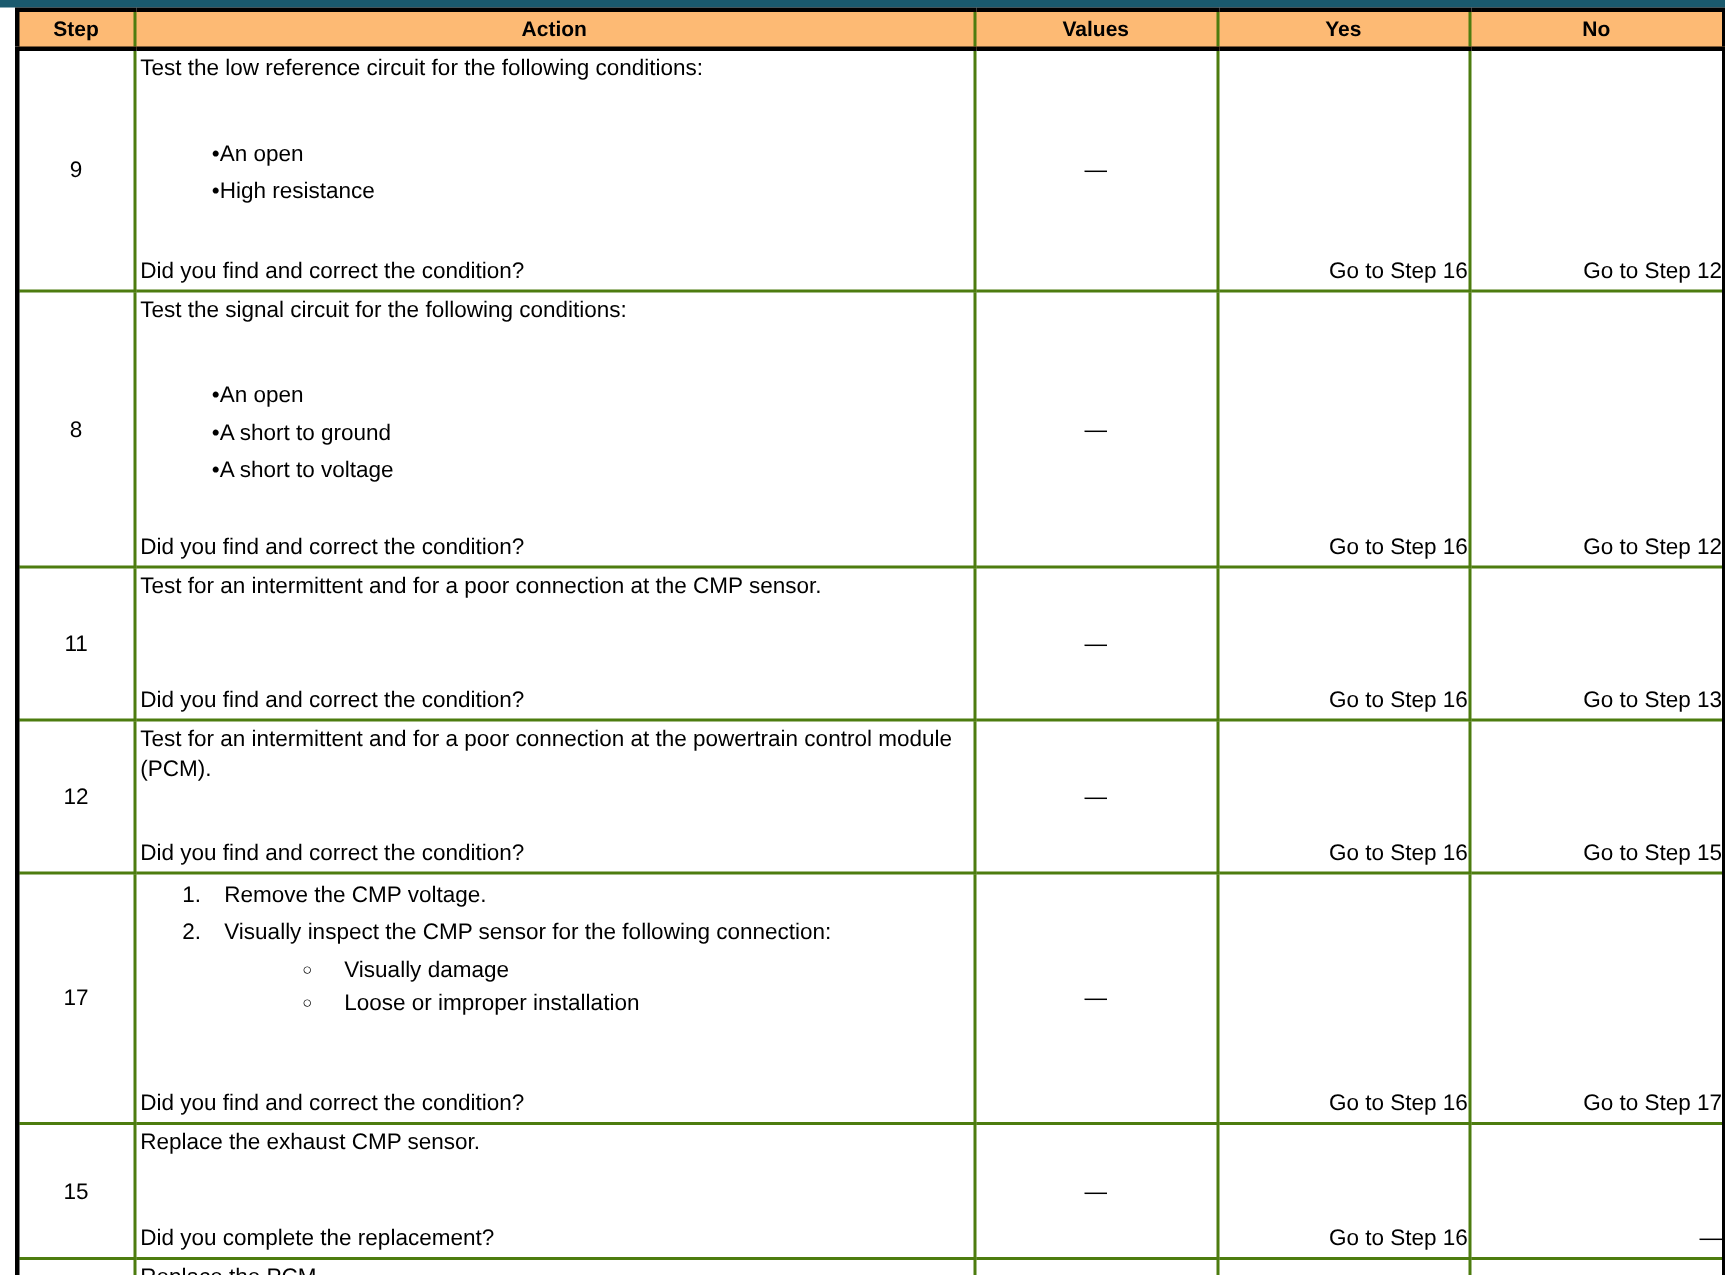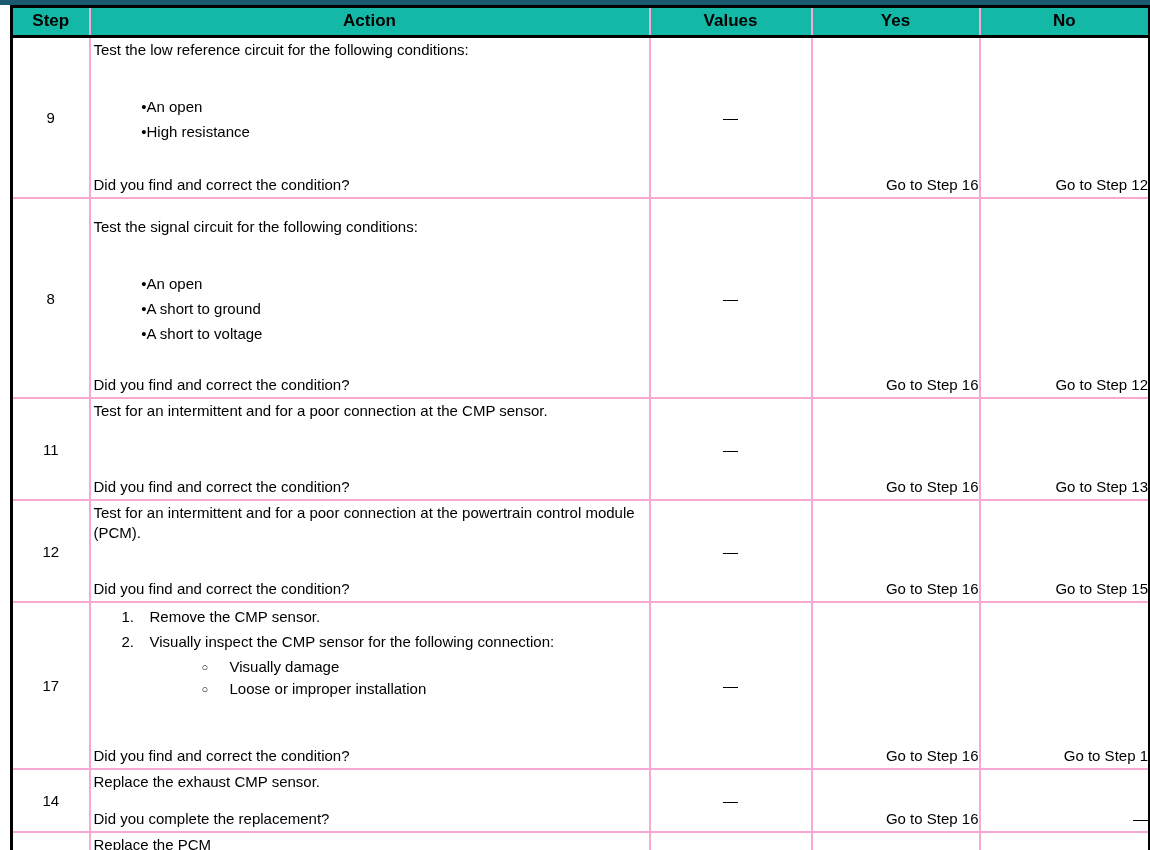--- a/index.html
+++ b/index.html
@@ -28,30 +28,30 @@
     table-layout: fixed;
     width: 1138px;
     border: 3px solid #000;
   }
   col.c-step   { width: 78px; }
   col.c-action { width: 560px; }
   col.c-values { width: 162px; }
   col.c-yes    { width: 168px; }
   col.c-no     { width: 170px; }
 
-  th, td { border: 2px solid #f9a8d4; }
+  th, td { border: 2px solid #4d7c0f; }
 
   thead th {
     border-top: 3px solid #000;
     border-bottom: 3px solid #000;
     font-weight: bold;
-    font-size: 17px;
+    font-size: 14px;
     padding: 3px 0 4px 0;
     text-align: center;
-    background: #14b8a6;
+    background: #fdba74;
   }
 
   td.step-cell {
     text-align: center;
     vertical-align: middle;
     padding: 0;
   }
   td.action-cell {
     vertical-align: top;
     padding: 0;
@@ -68,25 +68,25 @@
   }
 
   .acell {
     display: flex;
     flex-direction: column;
     box-sizing: border-box;
     padding: 2px 4px 3px 3px;
     overflow: hidden;
   }
   .h9  { height: 159px; }
-  .h10 { height: 182px; margin-top: 16px; }
+  .h10 { height: 182px; }
   .h11 { height: 100px; }
   .h12 { height: 100px; }
   .h13 { height: 165px; }
-  .h14 { height: 61px;  }
+  .h14 { height: 88px;  }
   .h15 { height: 30px;  }
 
   .intro { line-height: 20px; }
 
   ul.bullets {
     list-style: none;
     margin: 34px 0 0 0;
     padding: 0 0 0 26px;
     text-align: right;
   }
@@ -222,41 +222,41 @@
         <td class="no-cell">Go to Step 15</td>
       </tr>
 
       <tr>
         <td class="step-cell">17</td>
         <td class="action-cell">
           <div class="acell h13">
             <div class="numbered">
               <div class="numline">
                 <span class="num">1.</span>
-                <span class="ntext">Remove the CMP sensor.</span>
+                <span class="ntext">Remove the CMP voltage.</span>
               </div>
               <div class="numline">
                 <span class="num">2.</span>
                 <span class="ntext">Visually inspect the CMP sensor for the following connection:</span>
               </div>
               <ul class="subbullets">
                 <li>Visually damage</li>
                 <li>Loose or improper installation</li>
               </ul>
             </div>
             <div class="question">Did you find and correct the condition?</div>
           </div>
         </td>
         <td class="values-cell">—</td>
         <td class="yes-cell">Go to Step 16</td>
-        <td class="no-cell">Go to Step 1</td>
-      </tr>
-
-      <tr>
-        <td class="step-cell">14</td>
+        <td class="no-cell">Go to Step 17</td>
+      </tr>
+
+      <tr>
+        <td class="step-cell">15</td>
         <td class="action-cell">
           <div class="acell h14">
             <div class="intro">Replace the exhaust CMP sensor.</div>
             <div class="question">Did you complete the replacement?</div>
           </div>
         </td>
         <td class="values-cell">—</td>
         <td class="yes-cell">Go to Step 16</td>
         <td class="no-cell">—</td>
       </tr>

